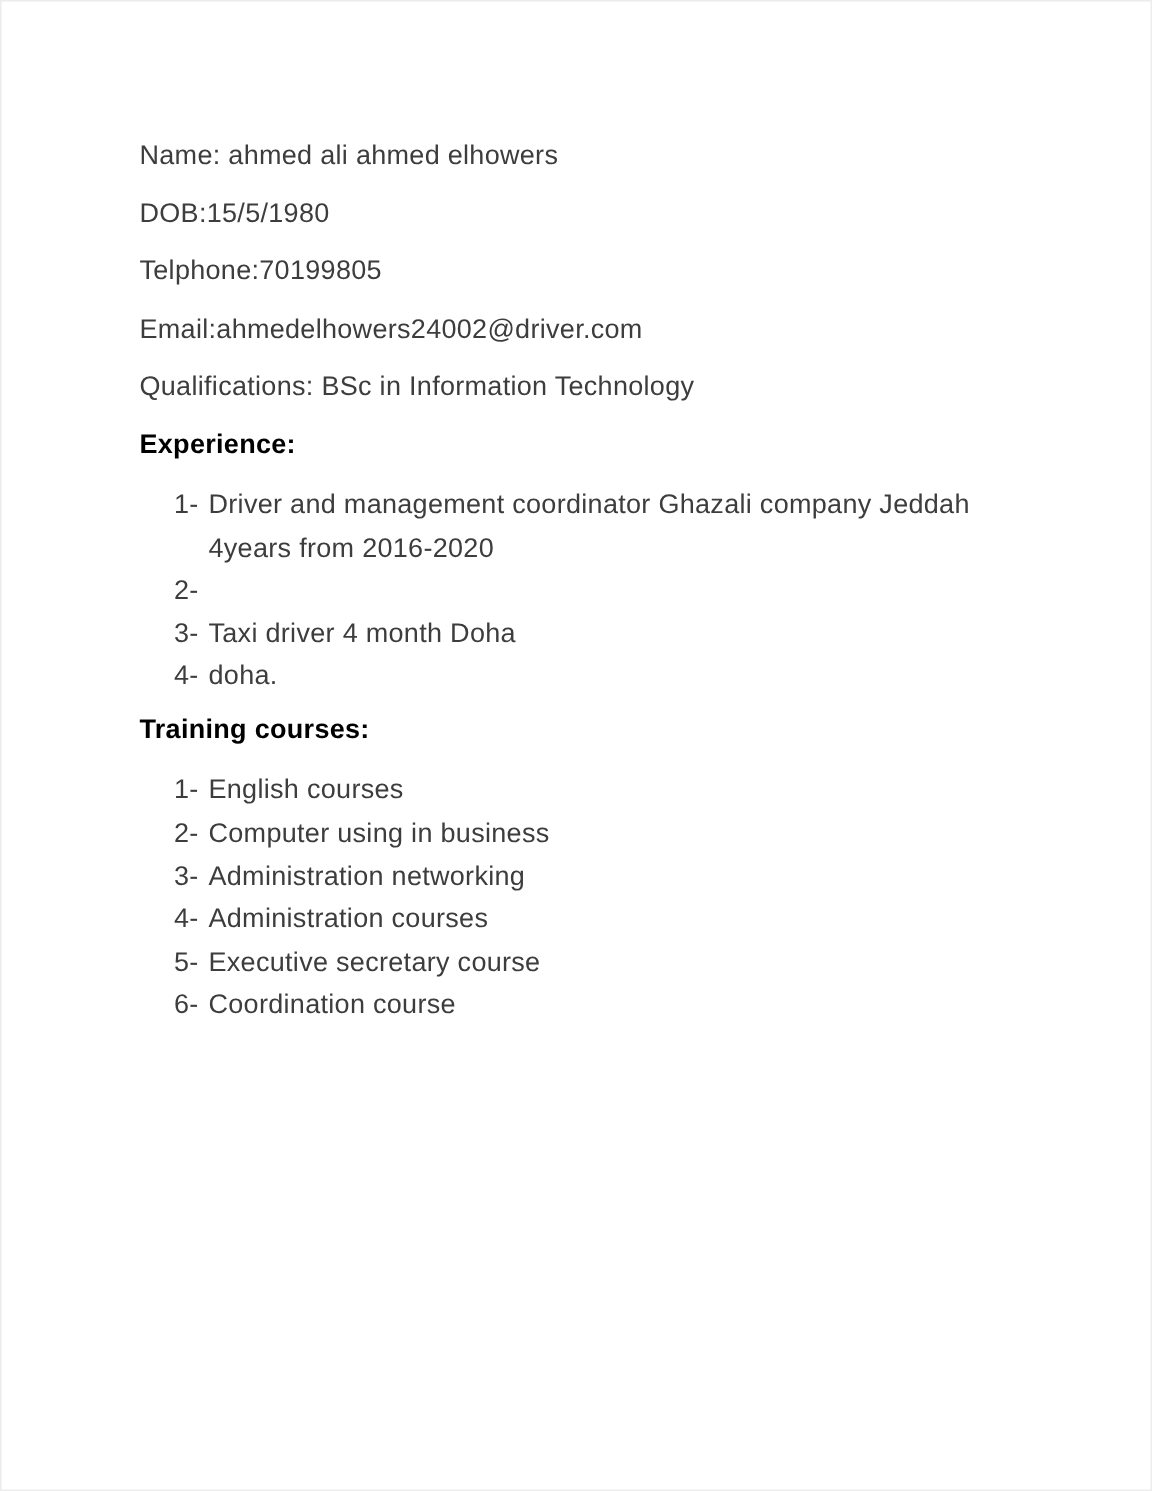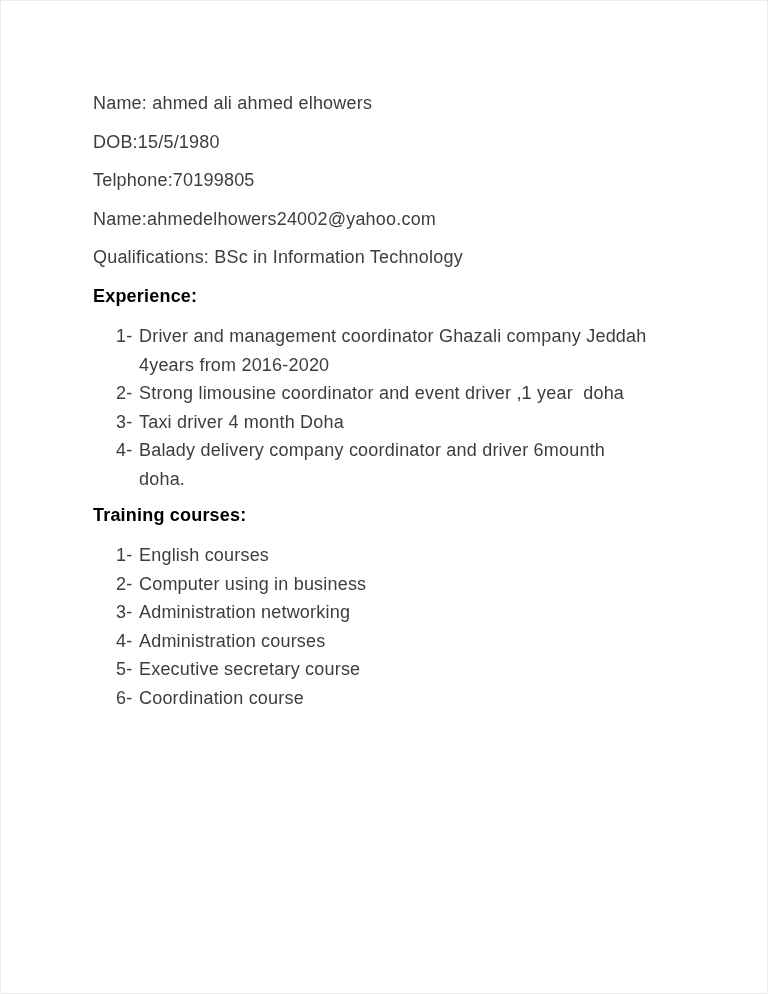--- a/index.html
+++ b/index.html
@@ -64,49 +64,45 @@
 </style>
 </head>
 <body>
 
 <div class="page">
   <div class="content">
 
     <p class="contact-line">Name: ahmed ali ahmed elhowers</p>
     <p class="contact-line">DOB:15/5/1980</p>
     <p class="contact-line">Telphone:70199805</p>
-    <p class="contact-line">Name:ahmedelhowers24002@yahoo.com</p>
+    <p class="contact-line">Email:ahmedelhowers24002@driver.com</p>
     <p class="contact-line">Qualifications: BSc in Information Technology</p>
 
     <p class="section-heading">Experience:</p>
 
     <div class="list">
       <div class="list-item">
         <span class="item-num">1-</span>
         <div class="item-lines">
           <div class="item-line">Driver and management coordinator Ghazali company Jeddah</div>
           <div class="item-line">4years from 2016-2020</div>
         </div>
       </div>
       <div class="list-item">
         <span class="item-num">2-</span>
-        <div class="item-lines">
-          <div class="item-line">Strong limousine coordinator and event driver ,1 year  doha</div>
-        </div>
       </div>
       <div class="list-item">
         <span class="item-num">3-</span>
         <div class="item-lines">
           <div class="item-line">Taxi driver 4 month Doha</div>
         </div>
       </div>
       <div class="list-item">
         <span class="item-num">4-</span>
         <div class="item-lines">
-          <div class="item-line">Balady delivery company coordinator and driver 6mounth</div>
           <div class="item-line">doha.</div>
         </div>
       </div>
     </div>
 
     <p class="section-heading">Training courses:</p>
 
     <div class="list">
       <div class="list-item">
         <span class="item-num">1-</span>

